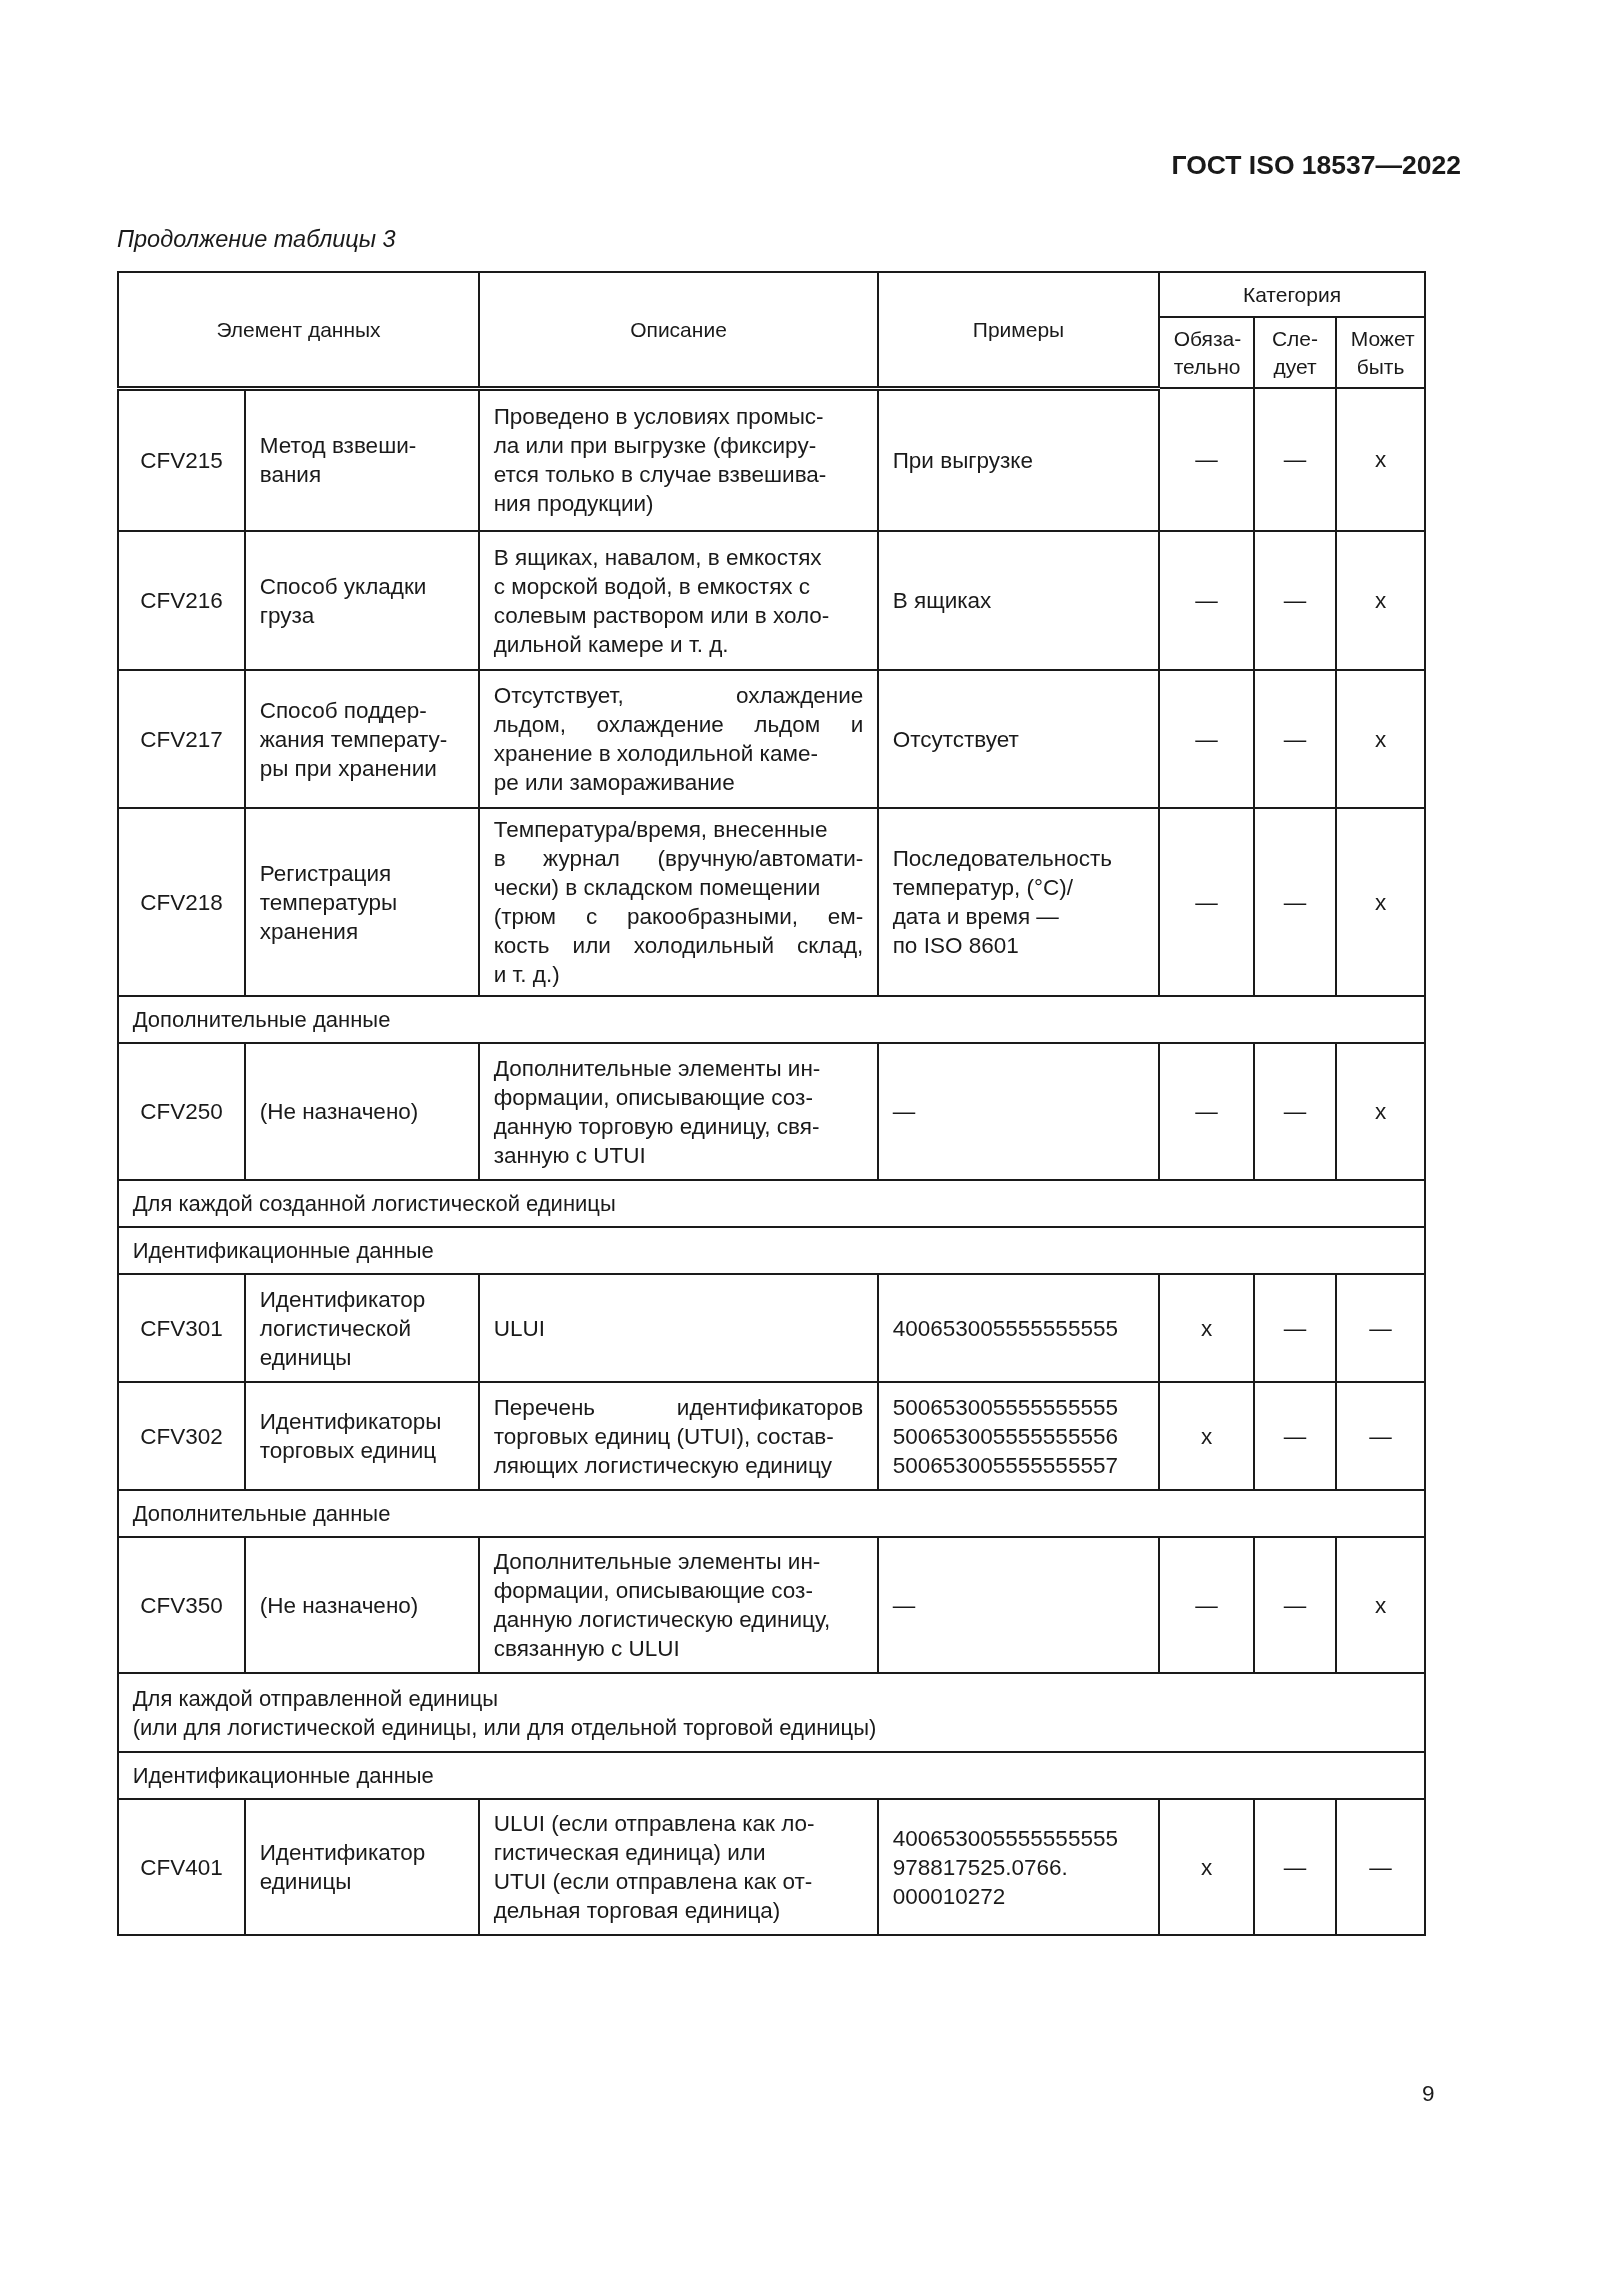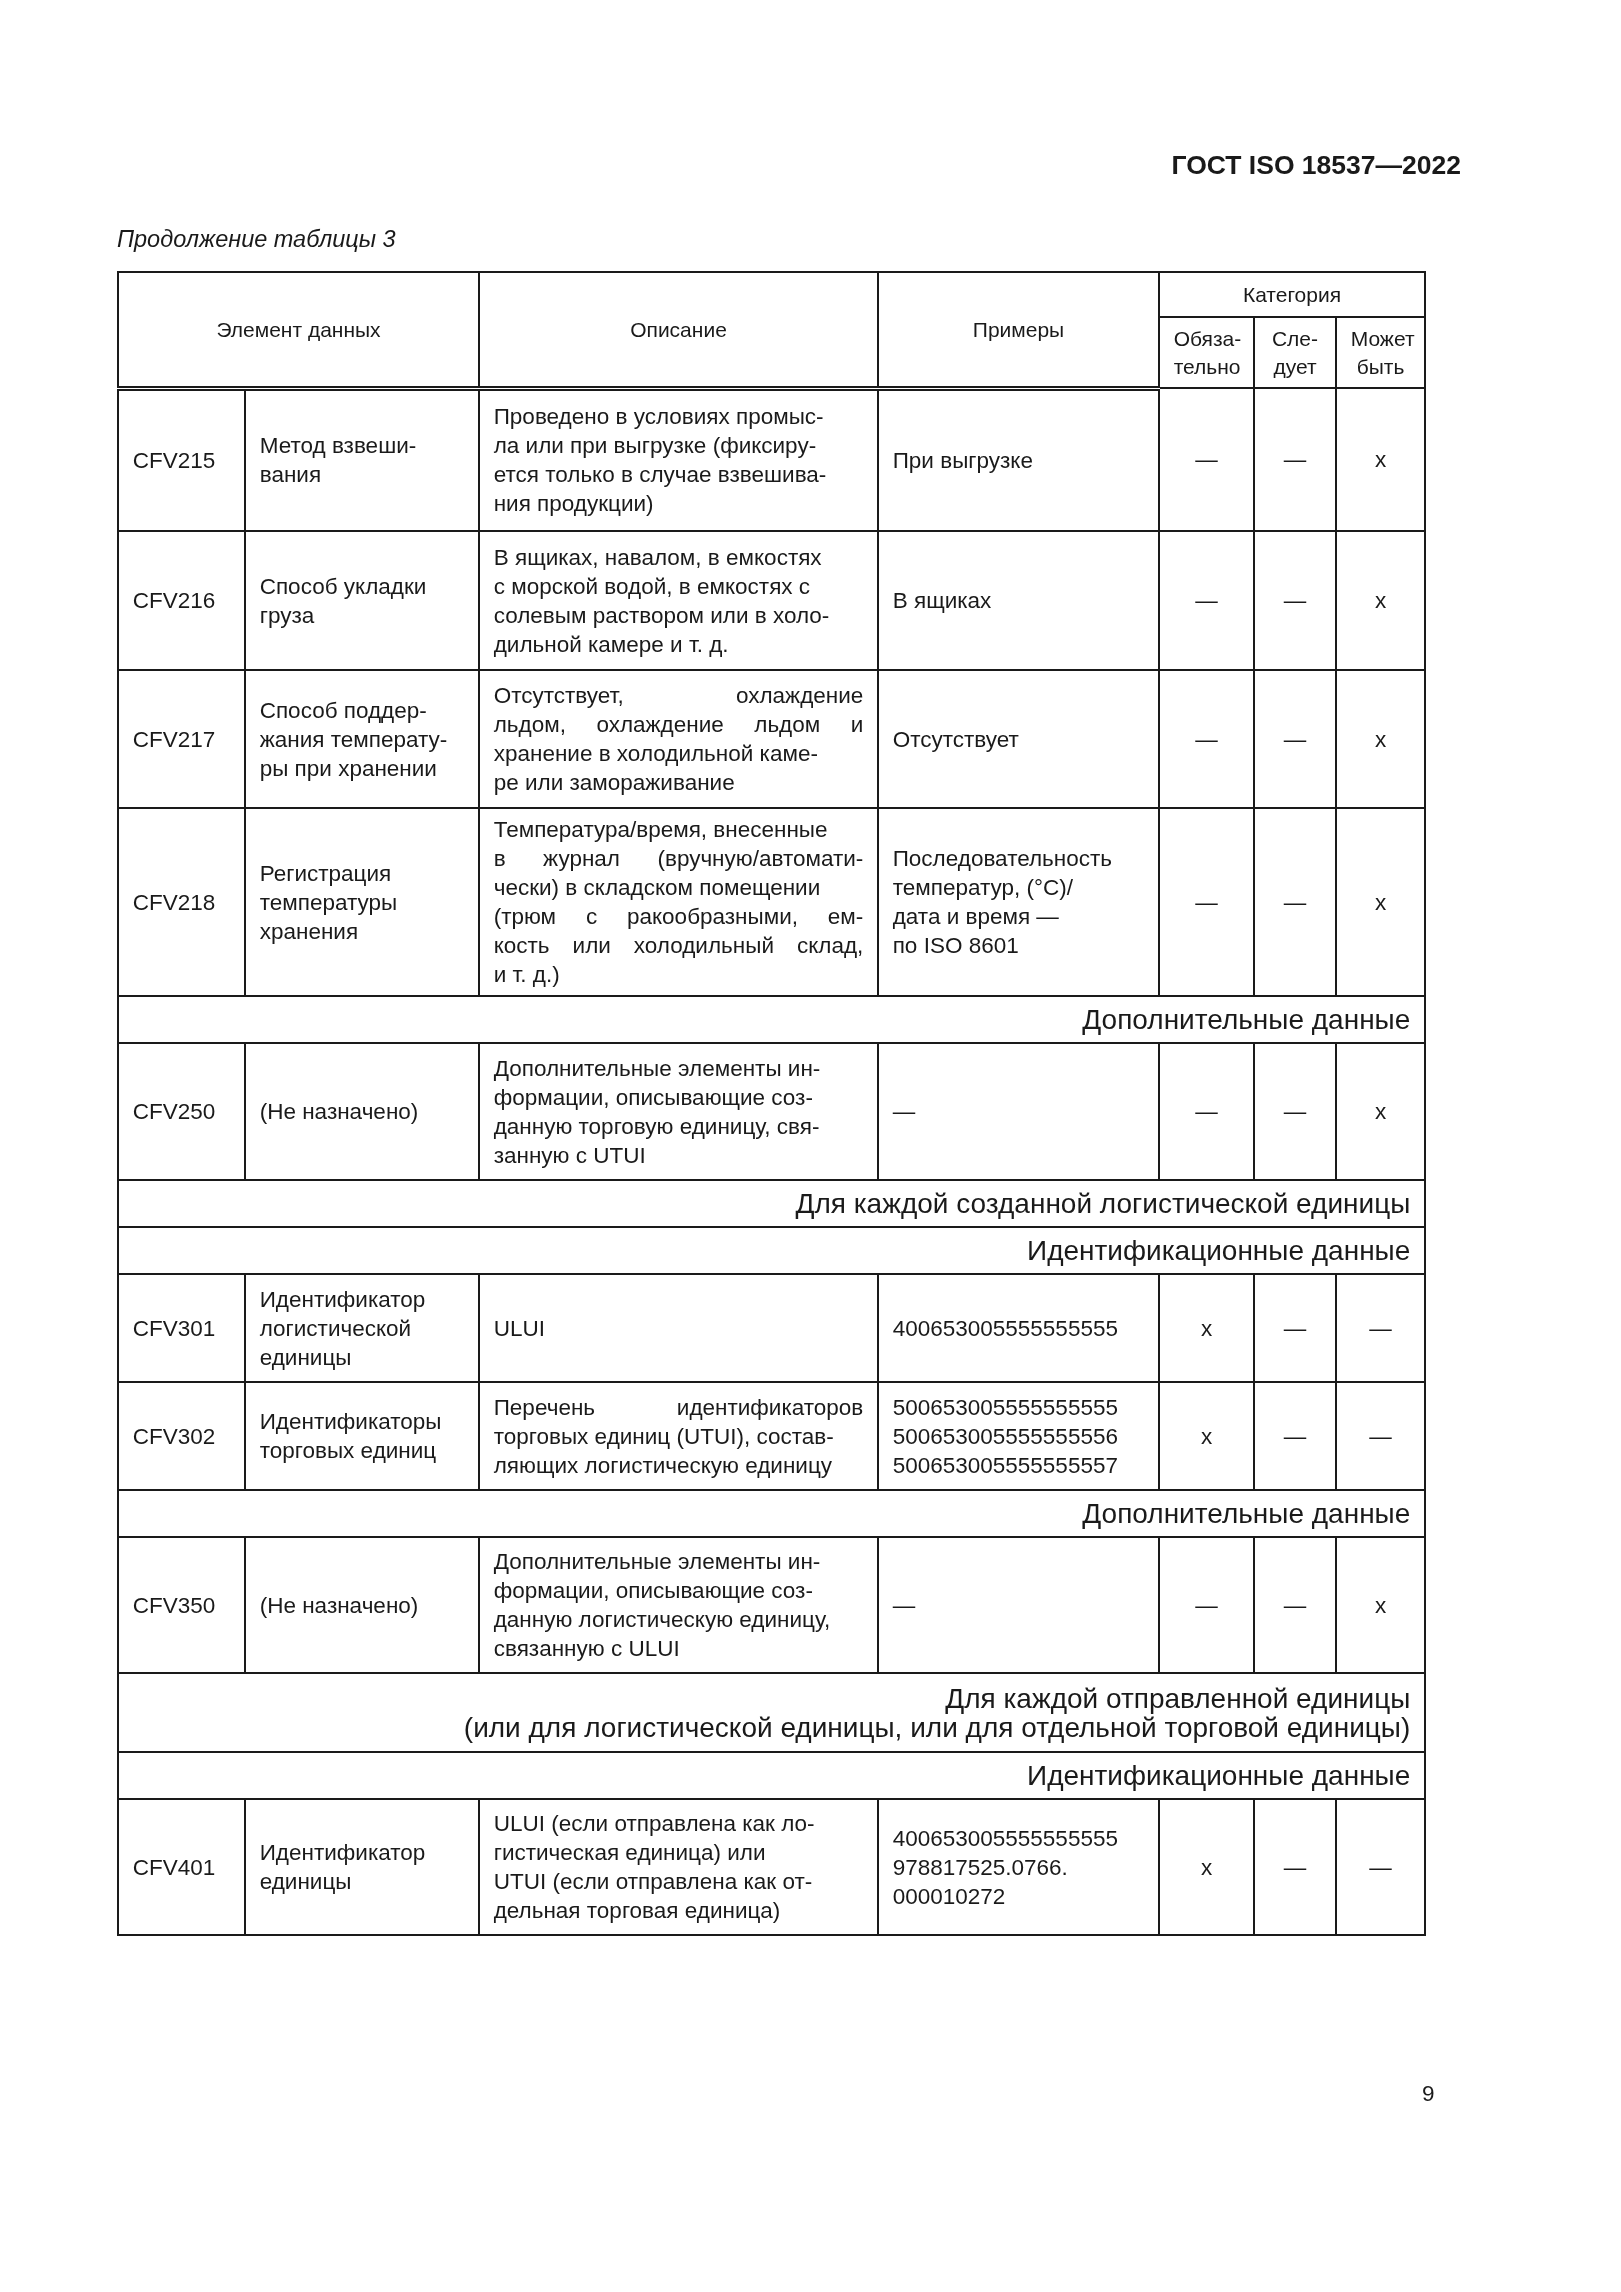--- a/index.html
+++ b/index.html
@@ -6,25 +6,25 @@
   body { width: 1621px; height: 2293px; position: relative; font-family: "Liberation Sans", sans-serif; color: #1a1a1a; }
   .doc-code { position: absolute; top: 150px; right: 160px; font-weight: bold; font-size: 26.5px; letter-spacing: 0px; }
   .caption { position: absolute; top: 226px; left: 117px; font-style: italic; font-size: 23.5px; }
   .page-number { position: absolute; top: 2081px; left: 1422px; font-size: 22.5px; }
   table.main { position: absolute; left: 117px; top: 271px; width: 1308px; border-collapse: collapse; table-layout: fixed; font-size: 22.5px; line-height: 29px; }
   table.main td, table.main th { border: 2.5px solid #1a1a1a; padding: 0 13.7px; vertical-align: middle; font-weight: normal; }
   table.main th { font-size: 21px; line-height: 27.4px; text-align: center; }
   .hdr-row1 th { height: 43px; }
   .hdr-row2 th { height: 69px; padding: 0 3.9px; }
   .hdr-row2 th, .hdr-row1 th.span2 { border-bottom: 5.9px double #1a1a1a; }
-  td.code { text-align: left; padding: 0 7.8px; }
+  td.code { text-align: center; padding: 0 7.8px; }
   td.desc { text-align: justify; text-align-last: left; }
   td.center { }
   td.cat { text-align: center; padding: 0; }
-  tr.section td { text-align: right; height: 45px; font-size: 28px; }
+  tr.section td { text-align: left; height: 45px; font-size: 22px; }
   .line { display: block; }
 </style>
 </head>
 <body>
 
 <div class="doc-code">ГОСТ ISO 18537—2022</div>
 <div class="caption">Продолжение таблицы 3</div>
 
 <table class="main">
   <colgroup>

